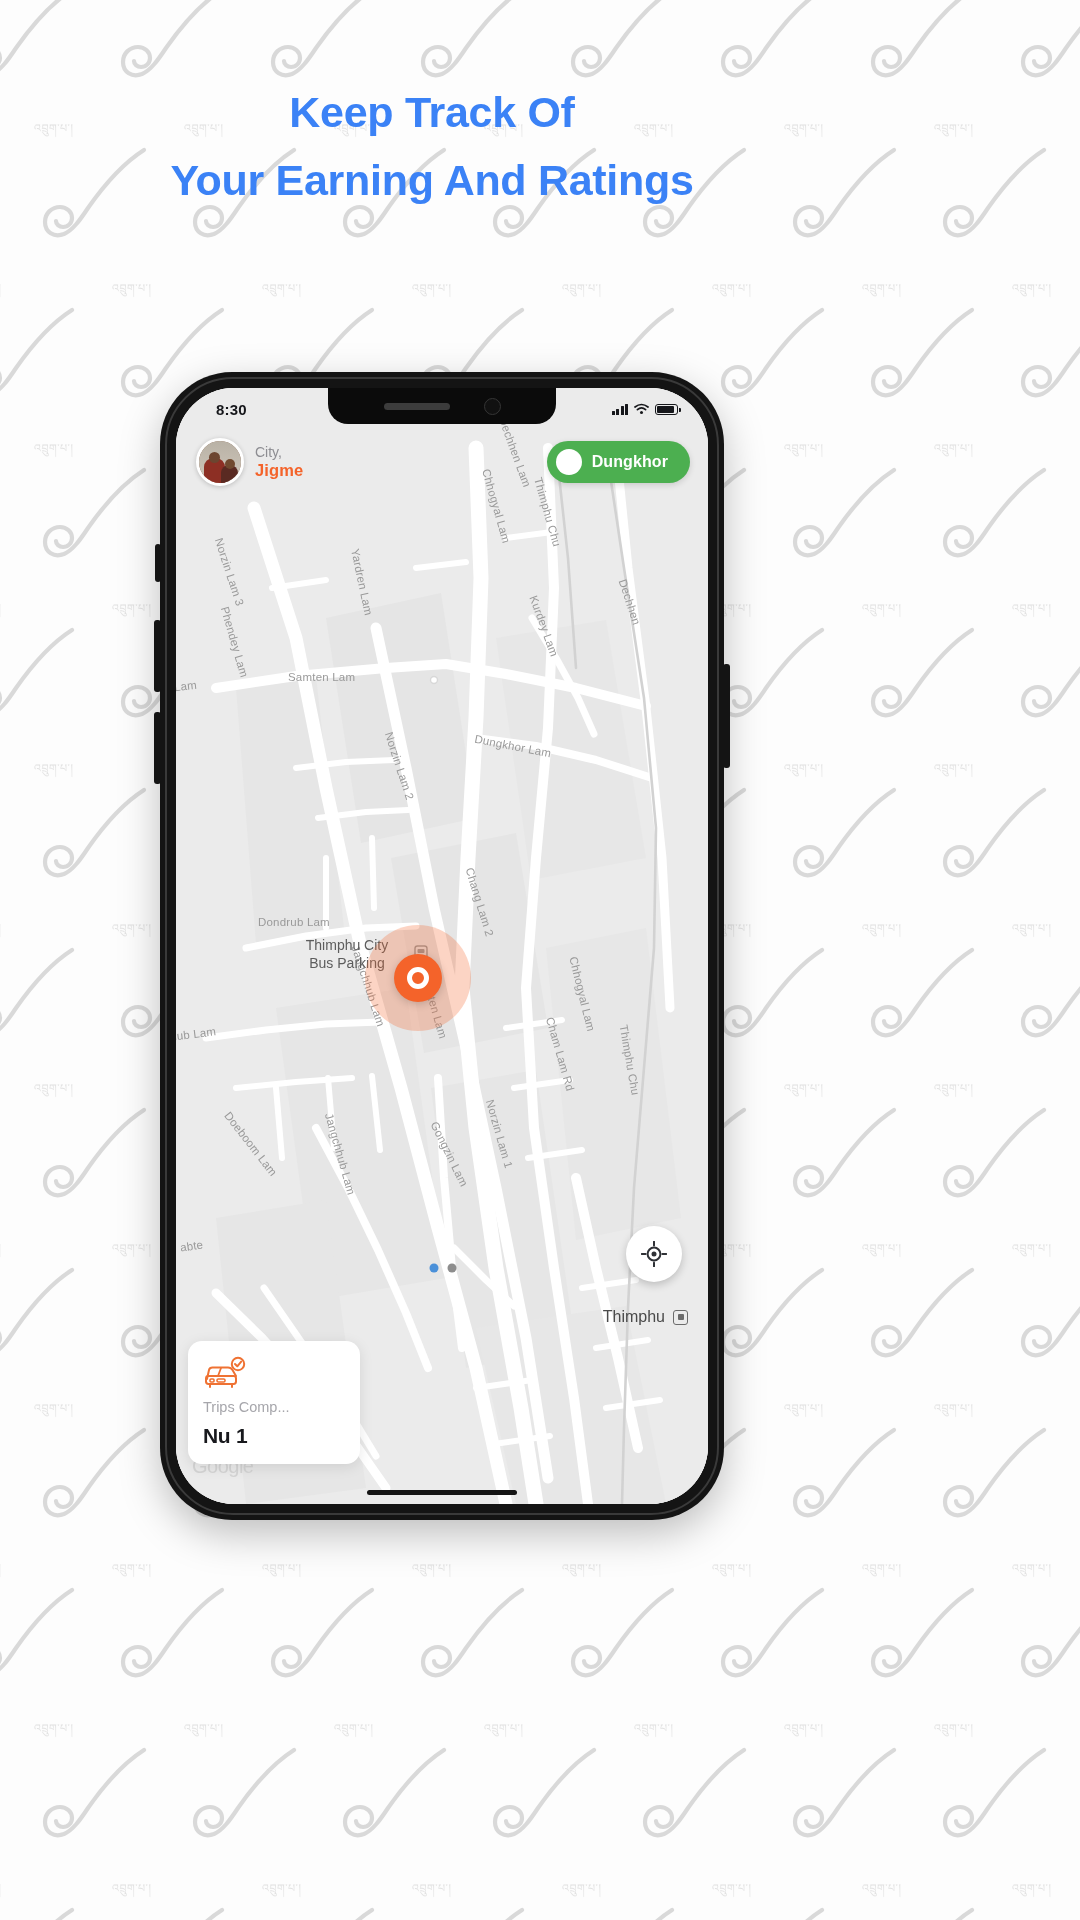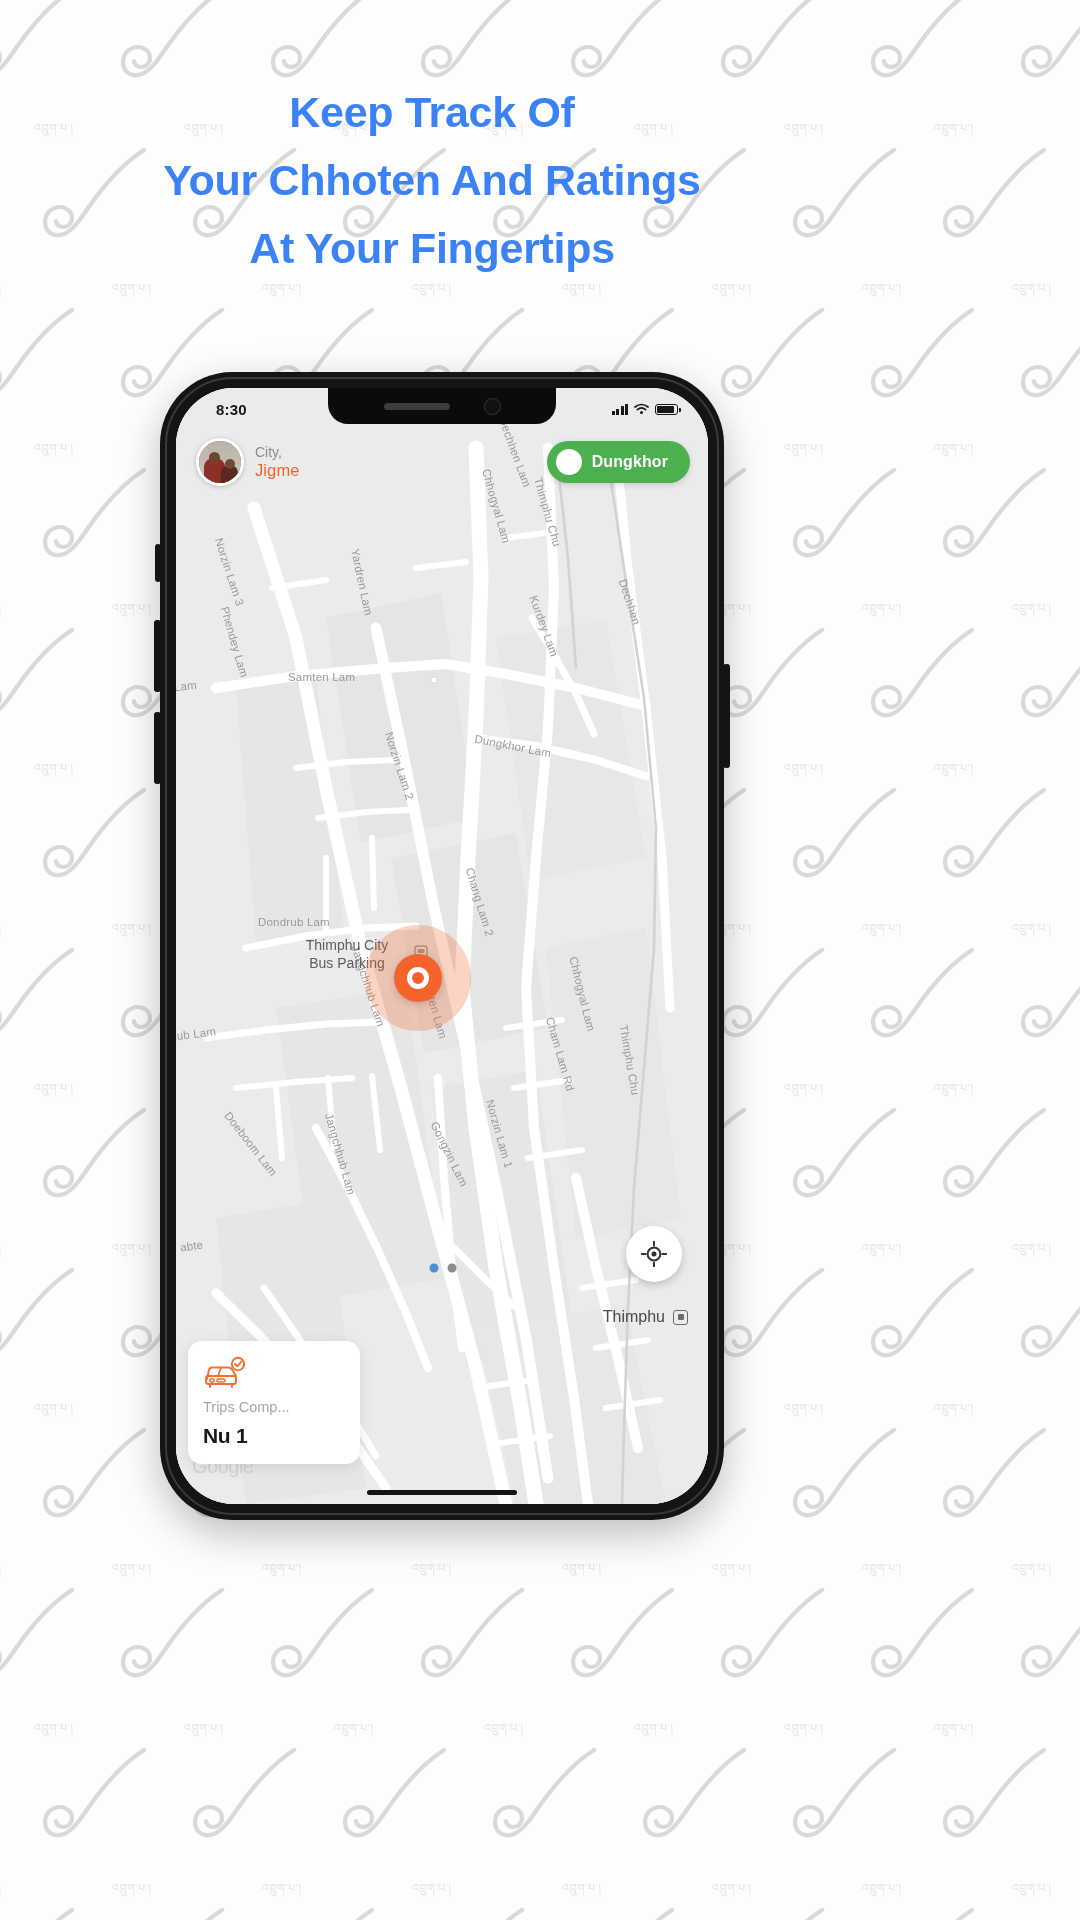--- a/index.html
+++ b/index.html
@@ -213,21 +213,21 @@
   .avatar .av-p2 {
     position:absolute; right:3px; bottom:-2px; width:17px; height:20px;
     border-radius:8px 8px 0 0; background:#5a2a22;
   }
   .avatar .av-h2 {
     position:absolute; right:6px; bottom:14px; width:10px; height:10px;
     border-radius:50%; background:#70492f;
   }
   .greet-text { line-height:1.18; }
   .greet-hello { font-size:14px; color:#8d8d92; font-weight:400; }
-  .greet-name { font-size:16.5px; color:#f4632a; font-weight:400; letter-spacing:.1px; }
+  .greet-name { font-size:16.5px; color:#f4632a; font-weight:700; letter-spacing:.1px; }
 
   .avail-pill {
     display:flex; align-items:center; gap:10px;
     background:#4caf50;
     border-radius:26px;
     padding:8px 22px 8px 9px;
     box-shadow:0 2px 6px rgba(0,0,0,.14);
   }
   .avail-knob { width:26px; height:26px; border-radius:50%; background:#fff; flex:0 0 auto; }
   .avail-label { color:#fff; font-size:16px; font-weight:700; letter-spacing:.1px; }
@@ -877,22 +877,21 @@
     <div class="wm-cell" style="left:1010px;top:1870px">
       <div class="wm-script">འབྲུག་པ་།</div>
       <svg class="wm-swirl" viewBox="0 0 112 100" xmlns="http://www.w3.org/2000/svg">
         <path d="M104 6 C82 20 62 44 48 64 C40 76 33 86 24 90 C14 94 5 88 5 78 C5 69 12 63 20 63 C27 63 32 68 32 74 C32 79 28 83 23 83 C19 83 16 80 16 77" fill="none" stroke="currentColor" stroke-width="4.2" stroke-linecap="round"></path>
       </svg>
     </div>
   </div>
 
 <div id="headline">
   <span class="hl-line">Keep Track Of</span>
-  <span class="hl-line">Your Chhoten And Ratings</span>
-  <span class="hl-line">At Your Fingertips</span>
+  <span class="hl-line">Your Earning And Ratings</span>
 </div>
 
 <div id="phone-mockup">
   <div class="phone-frame"></div>
   <div class="phone-btn btn-mute"></div>
   <div class="phone-btn btn-volup"></div>
   <div class="phone-btn btn-voldn"></div>
   <div class="phone-btn btn-power"></div>
 
   <div class="phone-screen">

